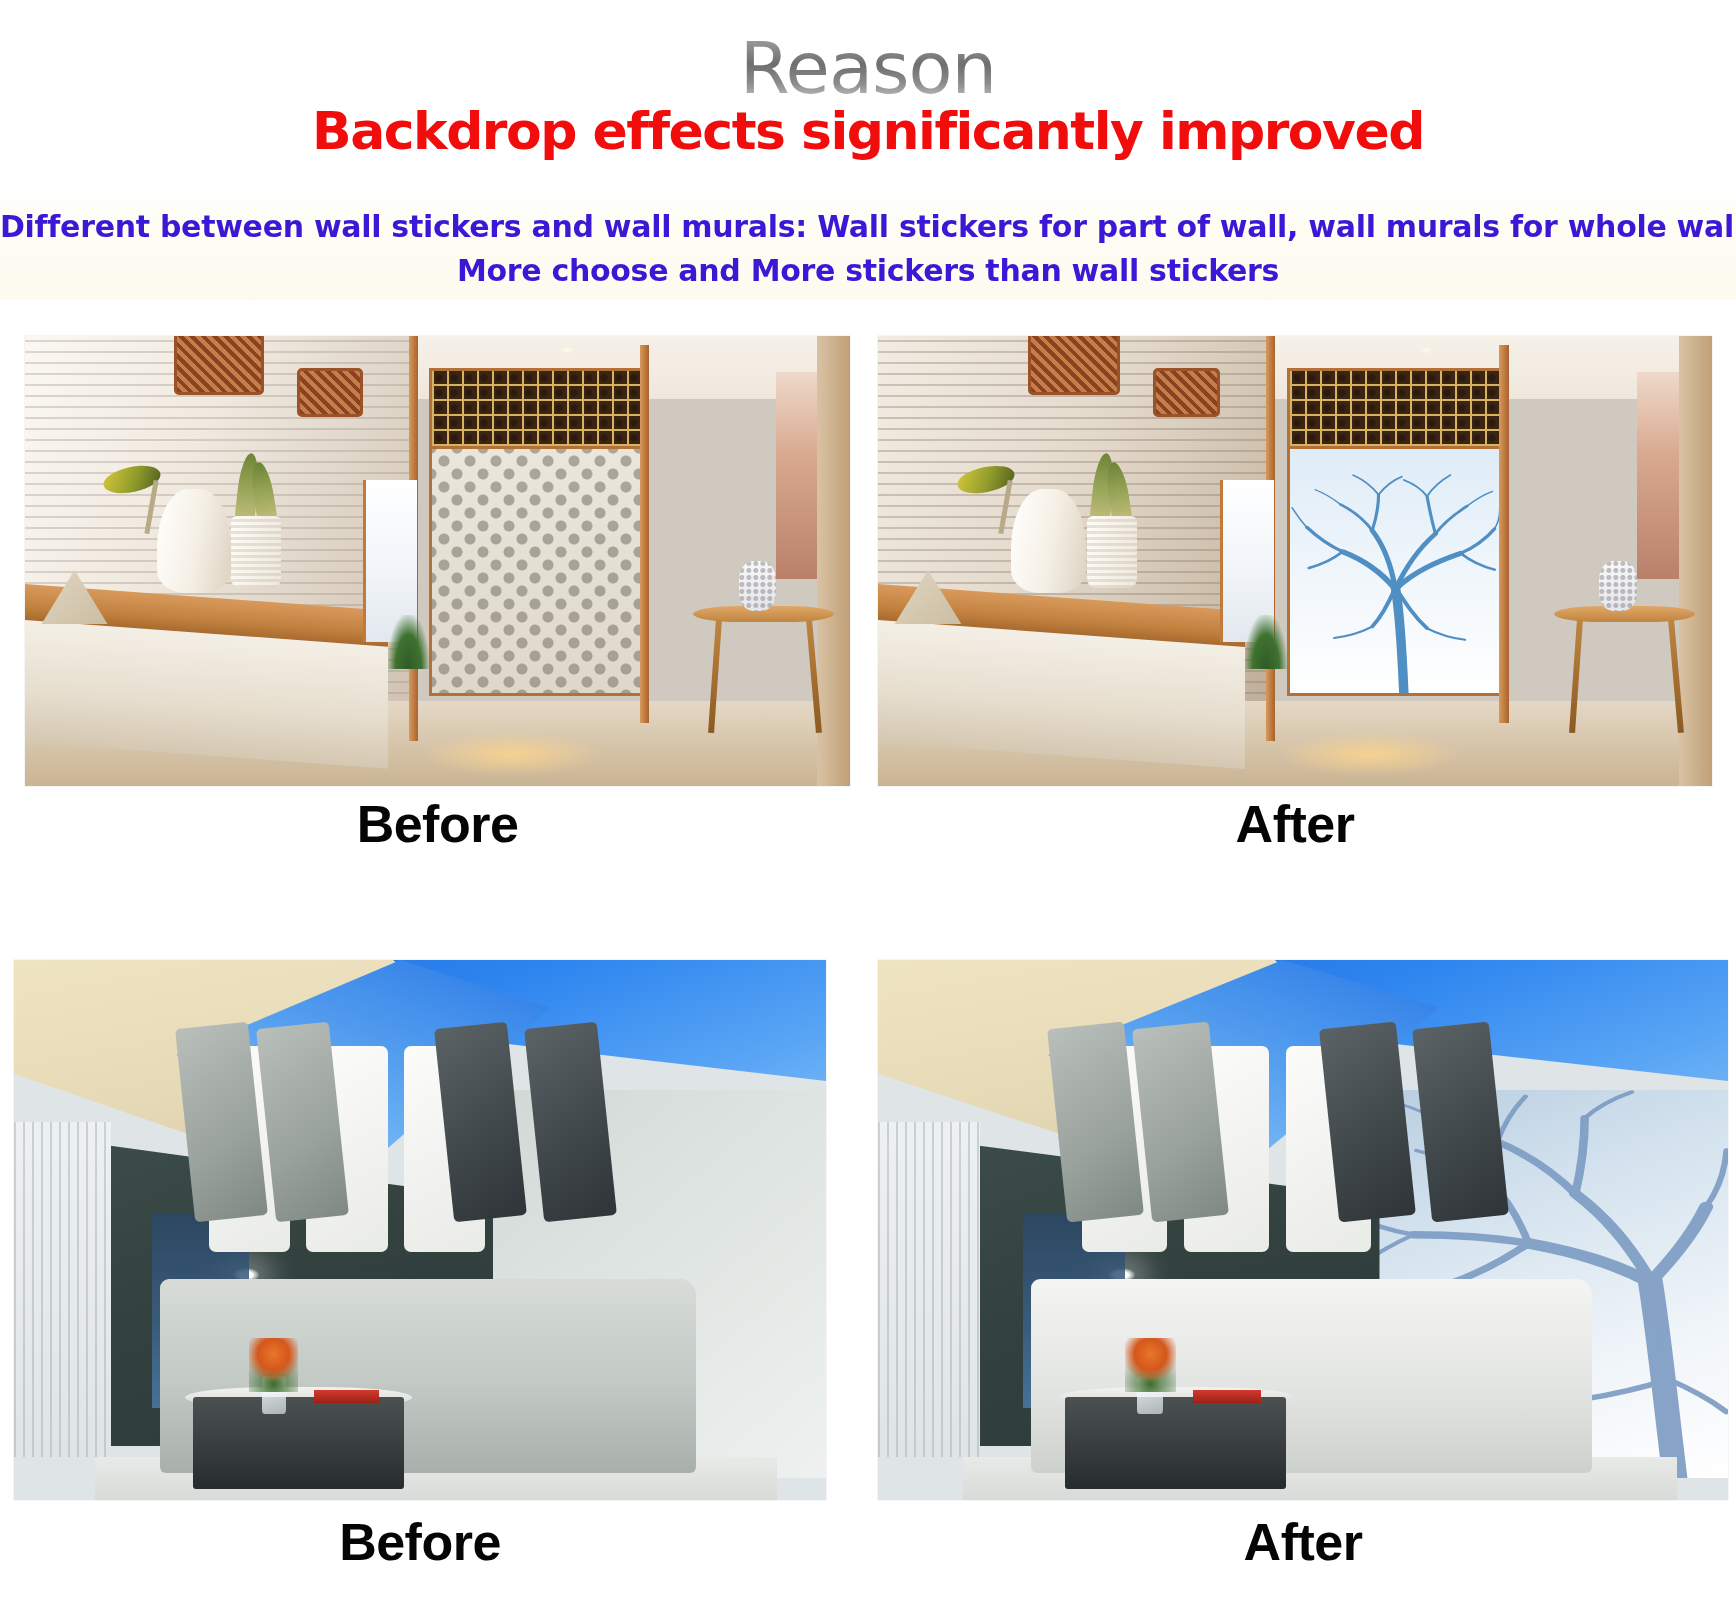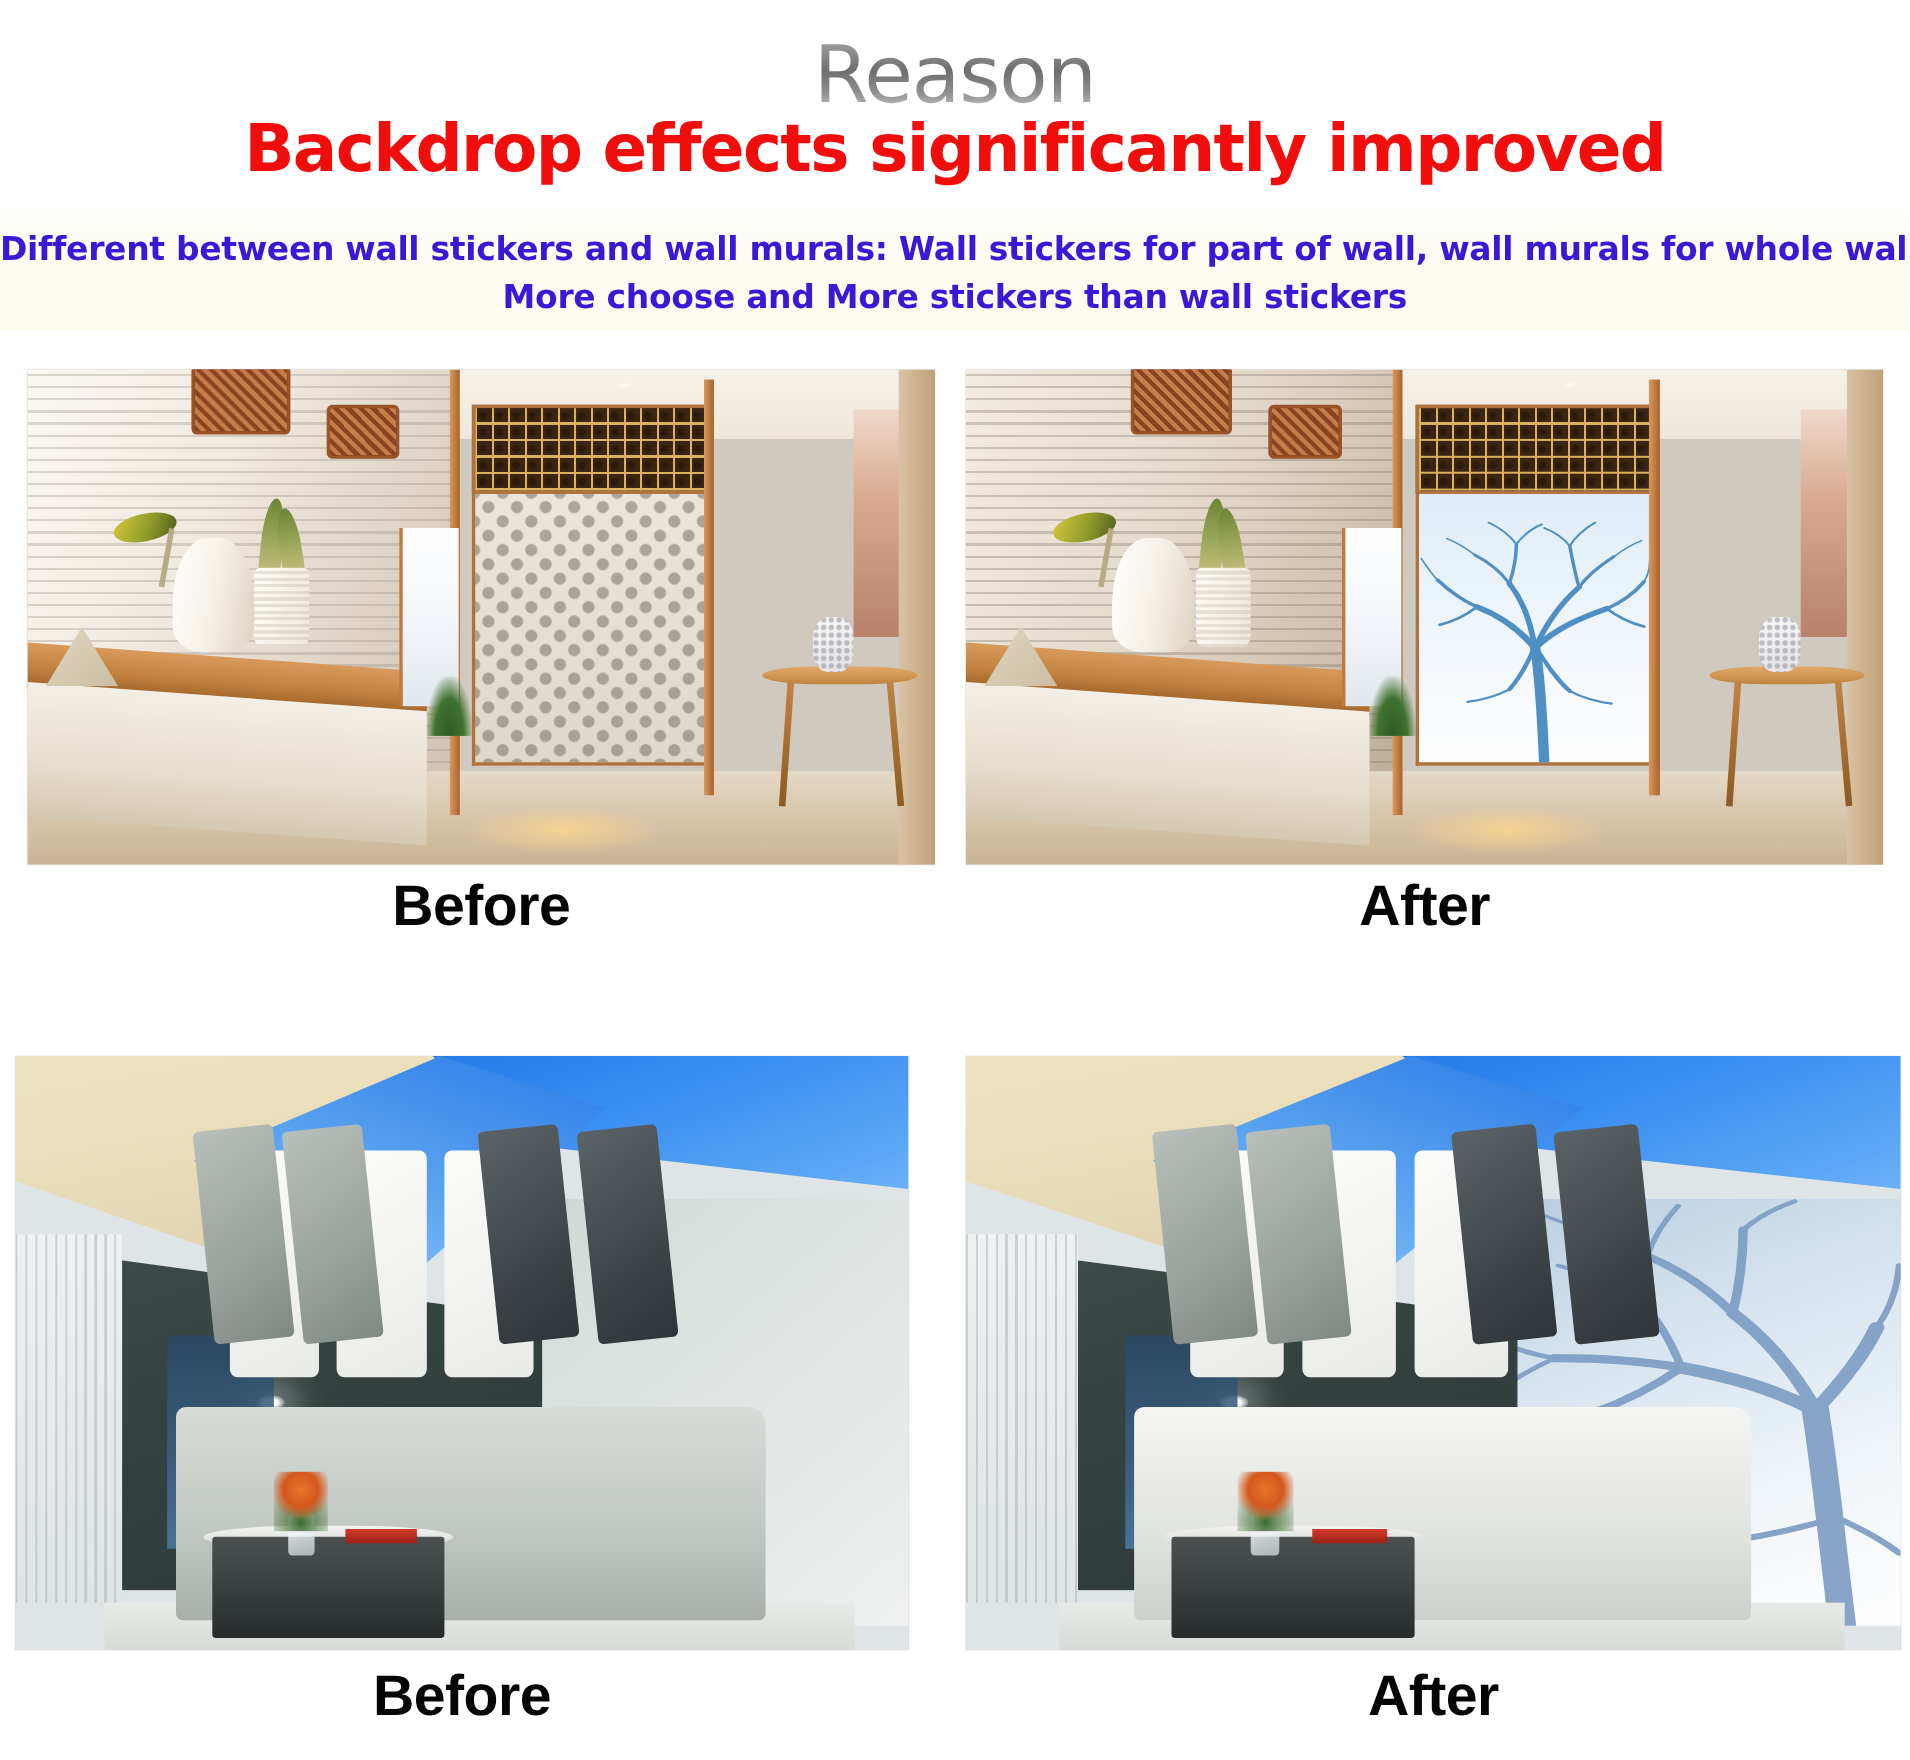--- a/index.html
+++ b/index.html
@@ -34,21 +34,21 @@
     -webkit-background-clip:text;
     background-clip:text;
     color:transparent;
     -webkit-text-fill-color:transparent;
     font-family:"DejaVu Sans", sans-serif;
   }
   .headline {
     position:absolute;
     left:0; top:104px; width:1736px;
     text-align:center;
-    font-size:60px;
+    font-size:52px;
     font-weight:bold;
     color:#f20d0d;
     letter-spacing:-1.5px;
     line-height:1.05;
     font-family:"DejaVu Sans", sans-serif;
     white-space:nowrap;
   }
   .subtitle {
     position:absolute;
     left:0; width:1736px;

